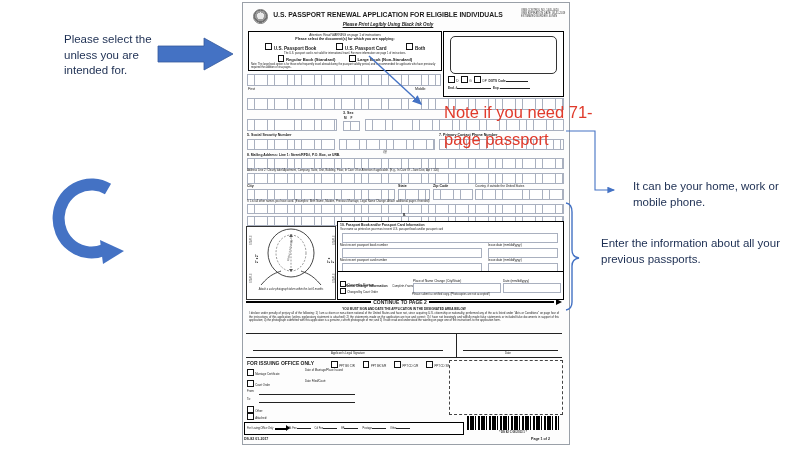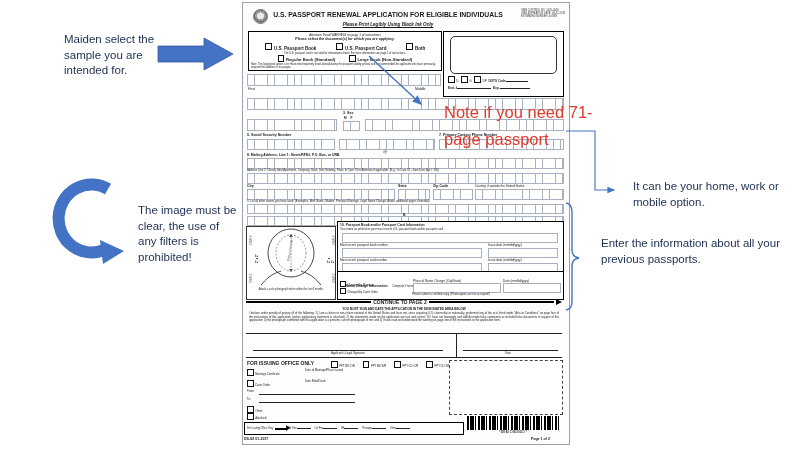--- a/index.html
+++ b/index.html
@@ -224,24 +224,23 @@
       <span class="t26" style="margin-left:4px;"><span>Cd Fee</span><span class="blank" style="width:14px;"></span></span>
       <span class="t26" style="margin-left:4px;"><span>EF</span><span class="blank" style="width:14px;"></span></span>
       <span class="t26" style="margin-left:4px;"><span>Postage</span><span class="blank" style="width:14px;"></span></span>
       <span class="t26" style="margin-left:4px;"><span>Other</span><span class="blank" style="width:14px;"></span></span>
     </div>
 
     <span class="abs t36 b" style="left:1px;top:434px;">DS-82  01-2017</span>
     <span class="abs t36 b" style="left:288px;top:434px;">Page 1 of 2</span>
   </div>
 
-  <div class="abs note" style="left:64px;top:32px;width:108px;">Maiden select the sample you are intended for.</div>
-  <div class="abs note" style="left:138px;top:203px;width:100px;">The image must be clear, the use of any filters is prohibited!</div>
+  <div class="abs note" style="left:64px;top:32px;width:108px;">Please select the unless you are intended for.</div>
   <div class="abs rednote" style="left:444px;top:99px;width:158px;z-index:5;">Note if you need 71-page passport</div>
-  <div class="abs note" style="left:633px;top:179px;width:148px;">It can be your home, work or mobile option.</div>
+  <div class="abs note" style="left:633px;top:179px;width:148px;">It can be your home, work or mobile phone.</div>
   <div class="abs note" style="left:601px;top:236px;width:210px;">Enter the information about all your previous passports.</div>
 
   <svg class="overlay" width="800" height="450" viewBox="0 0 800 450">
     <defs>
       <marker id="ah" markerWidth="8" markerHeight="8" refX="6" refY="3" orient="auto">
         <path d="M0,0 L7,3 L0,6 z" fill="#4472C4"></path>
       </marker>
     </defs>
     <polygon points="158,46 204,46 204,38 233,54 204,70 204,62 158,62" fill="#4472C4" stroke="#35599c" stroke-width="0.8"></polygon>
     <g>

